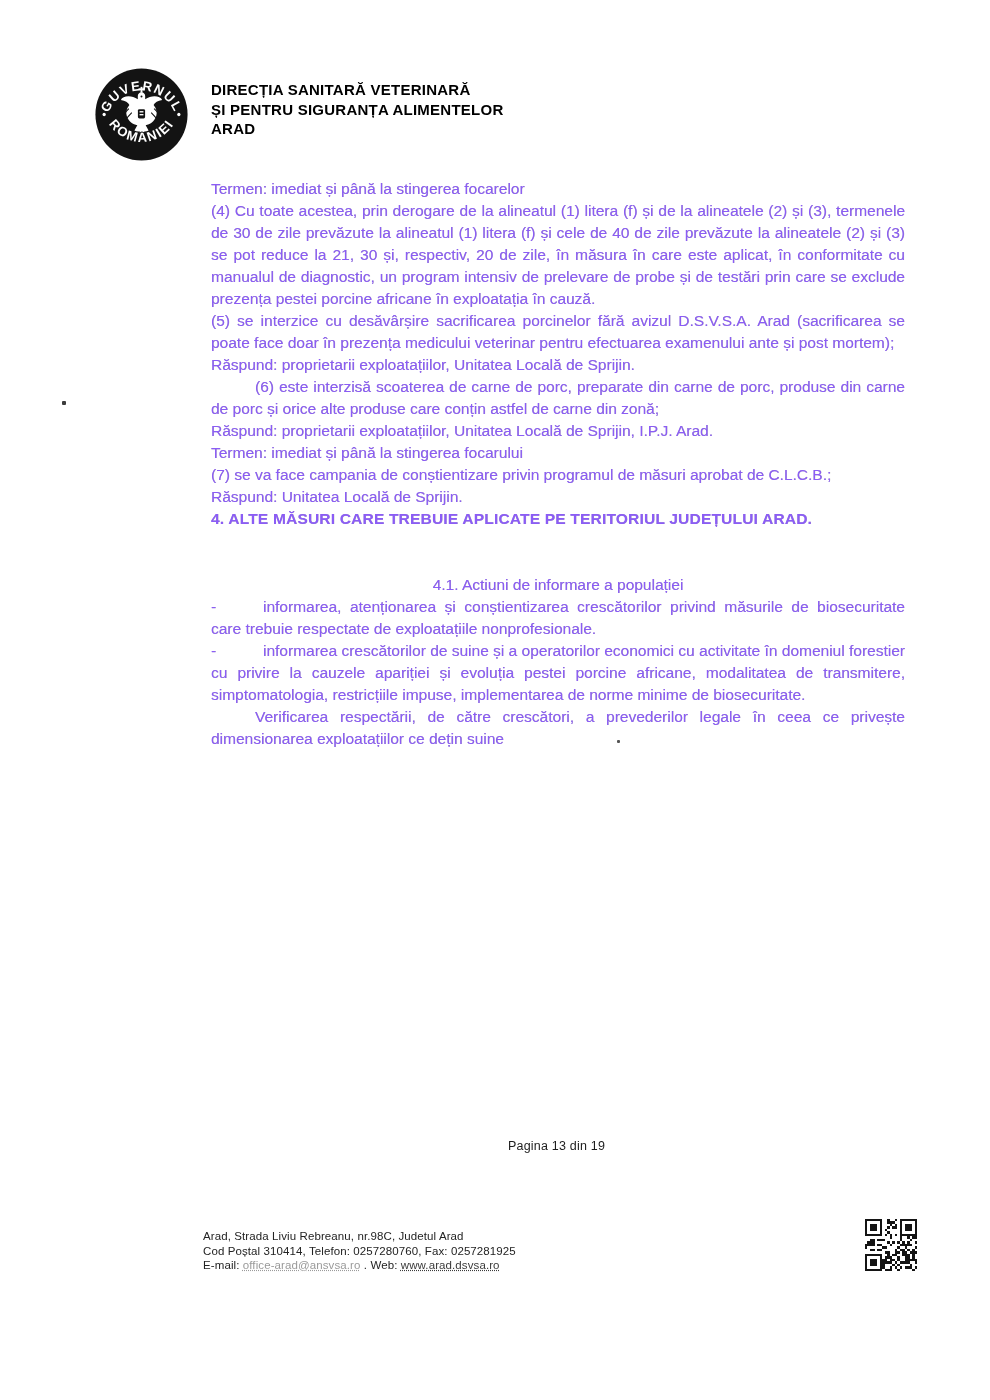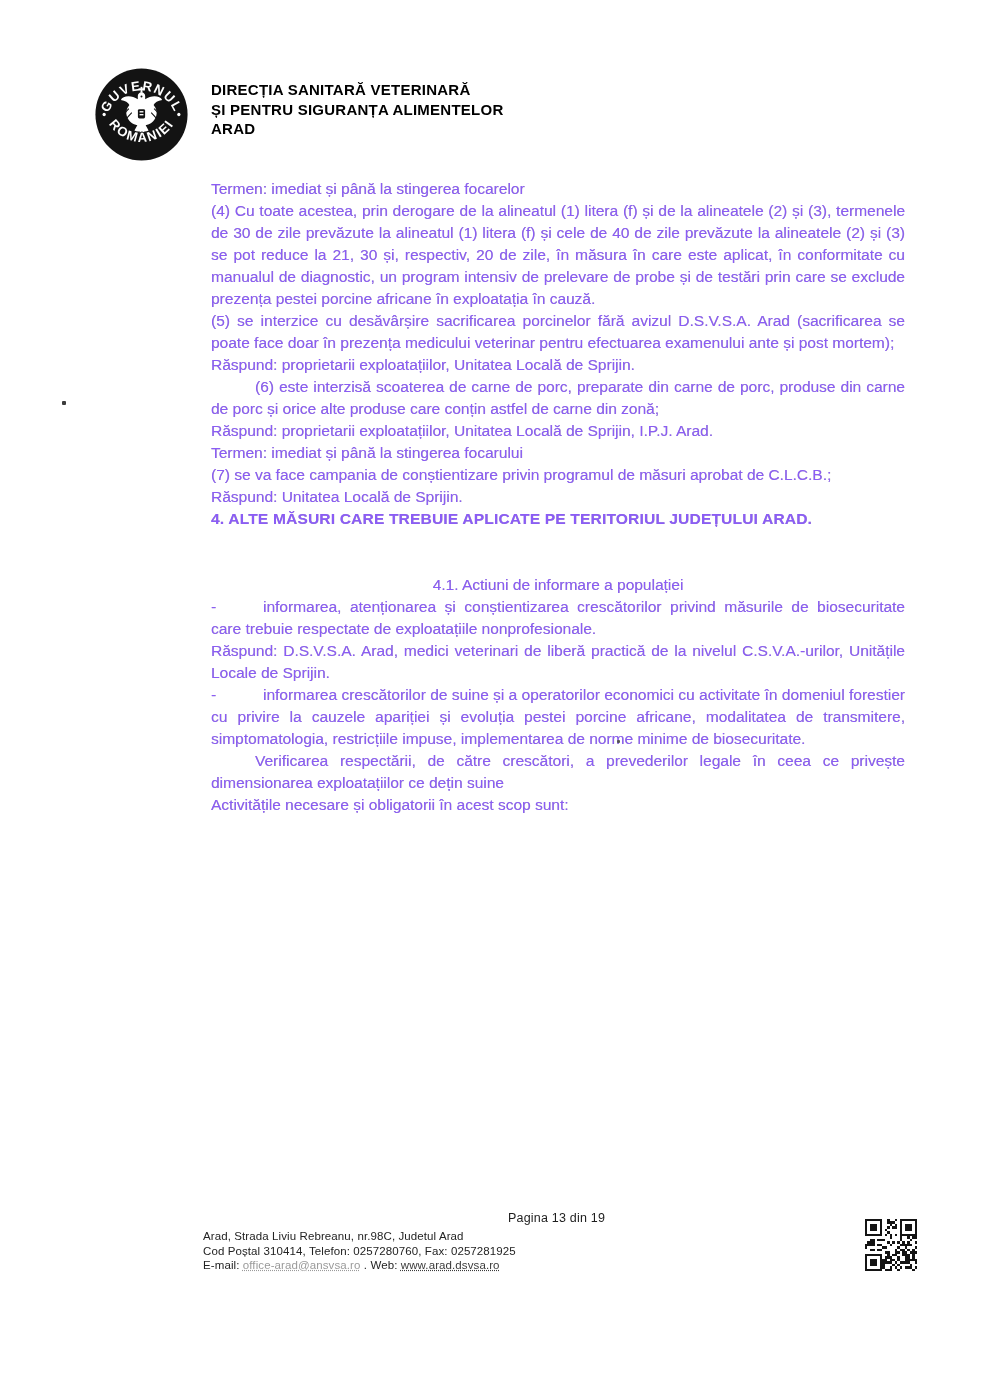--- a/index.html
+++ b/index.html
@@ -36,21 +36,21 @@
   .indent { text-indent:44px; }
   .h-main {
     font-weight:bold; font-size:15.5px; letter-spacing:.2px;
     text-align:left; margin-bottom:44px !important;
   }
   .h-sub { font-weight:normal; text-align:center; }
   .dash { display:inline-block; width:52px; text-indent:0; }
 
   
   .pagelabel {
-    position:absolute; left:508px; top:1211px;
+    position:absolute; left:508px; top:1139px;
     font-size:12.5px; color:#1d1d1d; letter-spacing:.2px;
   }
   .address {
     position:absolute; left:203px; top:1229px;
     font-size:11.5px; line-height:14.5px; color:#232323; letter-spacing:.1px;
   }
   .address .row { display:block; }
   .email-link { color:#9a9a9a; text-decoration:underline; text-decoration-style:dotted; }
   .web-link { color:#3a3a3a; text-decoration:underline; text-decoration-style:dotted; }
   .qr { position:absolute; left:865px; top:1219px; width:52px; height:52px; }
@@ -116,24 +116,22 @@
     <p class="mb-s">(5) se interzice cu desăvârșire sacrificarea porcinelor fără avizul D.S.V.S.A. Arad (sacrificarea se poate face doar în prezența medicului veterinar pentru efectuarea examenului ante și post mortem);</p>
     <p class="mb-m">Răspund: proprietarii exploatațiilor, Unitatea Locală de Sprijin.</p>
     <p class="mb-m indent">(6) este interzisă scoaterea de carne de porc, preparate din carne de porc, produse din carne de porc și orice alte produse care conțin astfel de carne din zonă;</p>
     <p class="mb-m">Răspund: proprietarii exploatațiilor, Unitatea Locală de Sprijin, I.P.J. Arad.</p>
     <p class="mb-m">Termen: imediat și până la stingerea focarului</p>
     <p class="mb-m">(7) se va face campania de conștientizare privin programul de măsuri aprobat de C.L.C.B.;</p>
     <p class="mb-l">Răspund: Unitatea Locală de Sprijin.</p>
     <p class="h-main">4. ALTE MĂSURI CARE TREBUIE APLICATE PE TERITORIUL JUDEȚULUI ARAD.</p>
     <p class="h-sub mb-m">4.1. Actiuni de informare a populației</p>
     <p class="mb-m"><span class="dash">-</span><span>informarea, atenționarea și conștientizarea crescătorilor privind măsurile de biosecuritate care trebuie respectate de exploatațiile nonprofesionale.</span></p>
-    <p class="mb-m">Răspund: D.S.V.S.A. Arad, medici veterinari de liberă practică de la nivelul C.S.V.A.-urilor, Unitățile Locale de Sprijin.</p>
     <p class="mb-m"><span class="dash">-</span><span>informarea crescătorilor de suine și a operatorilor economici cu activitate în domeniul forestier cu privire la cauzele apariției și evoluția pestei porcine africane, modalitatea de transmitere, simptomatologia, restricțiile impuse, implementarea de norme minime de biosecuritate.</span></p>
     <p class="mb-s indent">Verificarea respectării, de către crescători, a prevederilor legale în ceea ce privește dimensionarea exploatațiilor ce dețin suine</p>
-    <p>Activitățile necesare și obligatorii în acest scop sunt:</p>
   </div>
 
   <div class="pagelabel">Pagina 13 din 19</div>
 
   <div class="address">
     <span class="row">Arad, Strada Liviu Rebreanu, nr.98C, Judetul Arad</span>
     <span class="row">Cod Poștal 310414, Telefon: 0257280760, Fax: 0257281925</span>
     <span class="row"><span>E-mail: </span><span class="email-link">office-arad@ansvsa.ro</span><span> . Web: </span><span class="web-link">www.arad.dsvsa.ro</span></span>
   </div>
 

